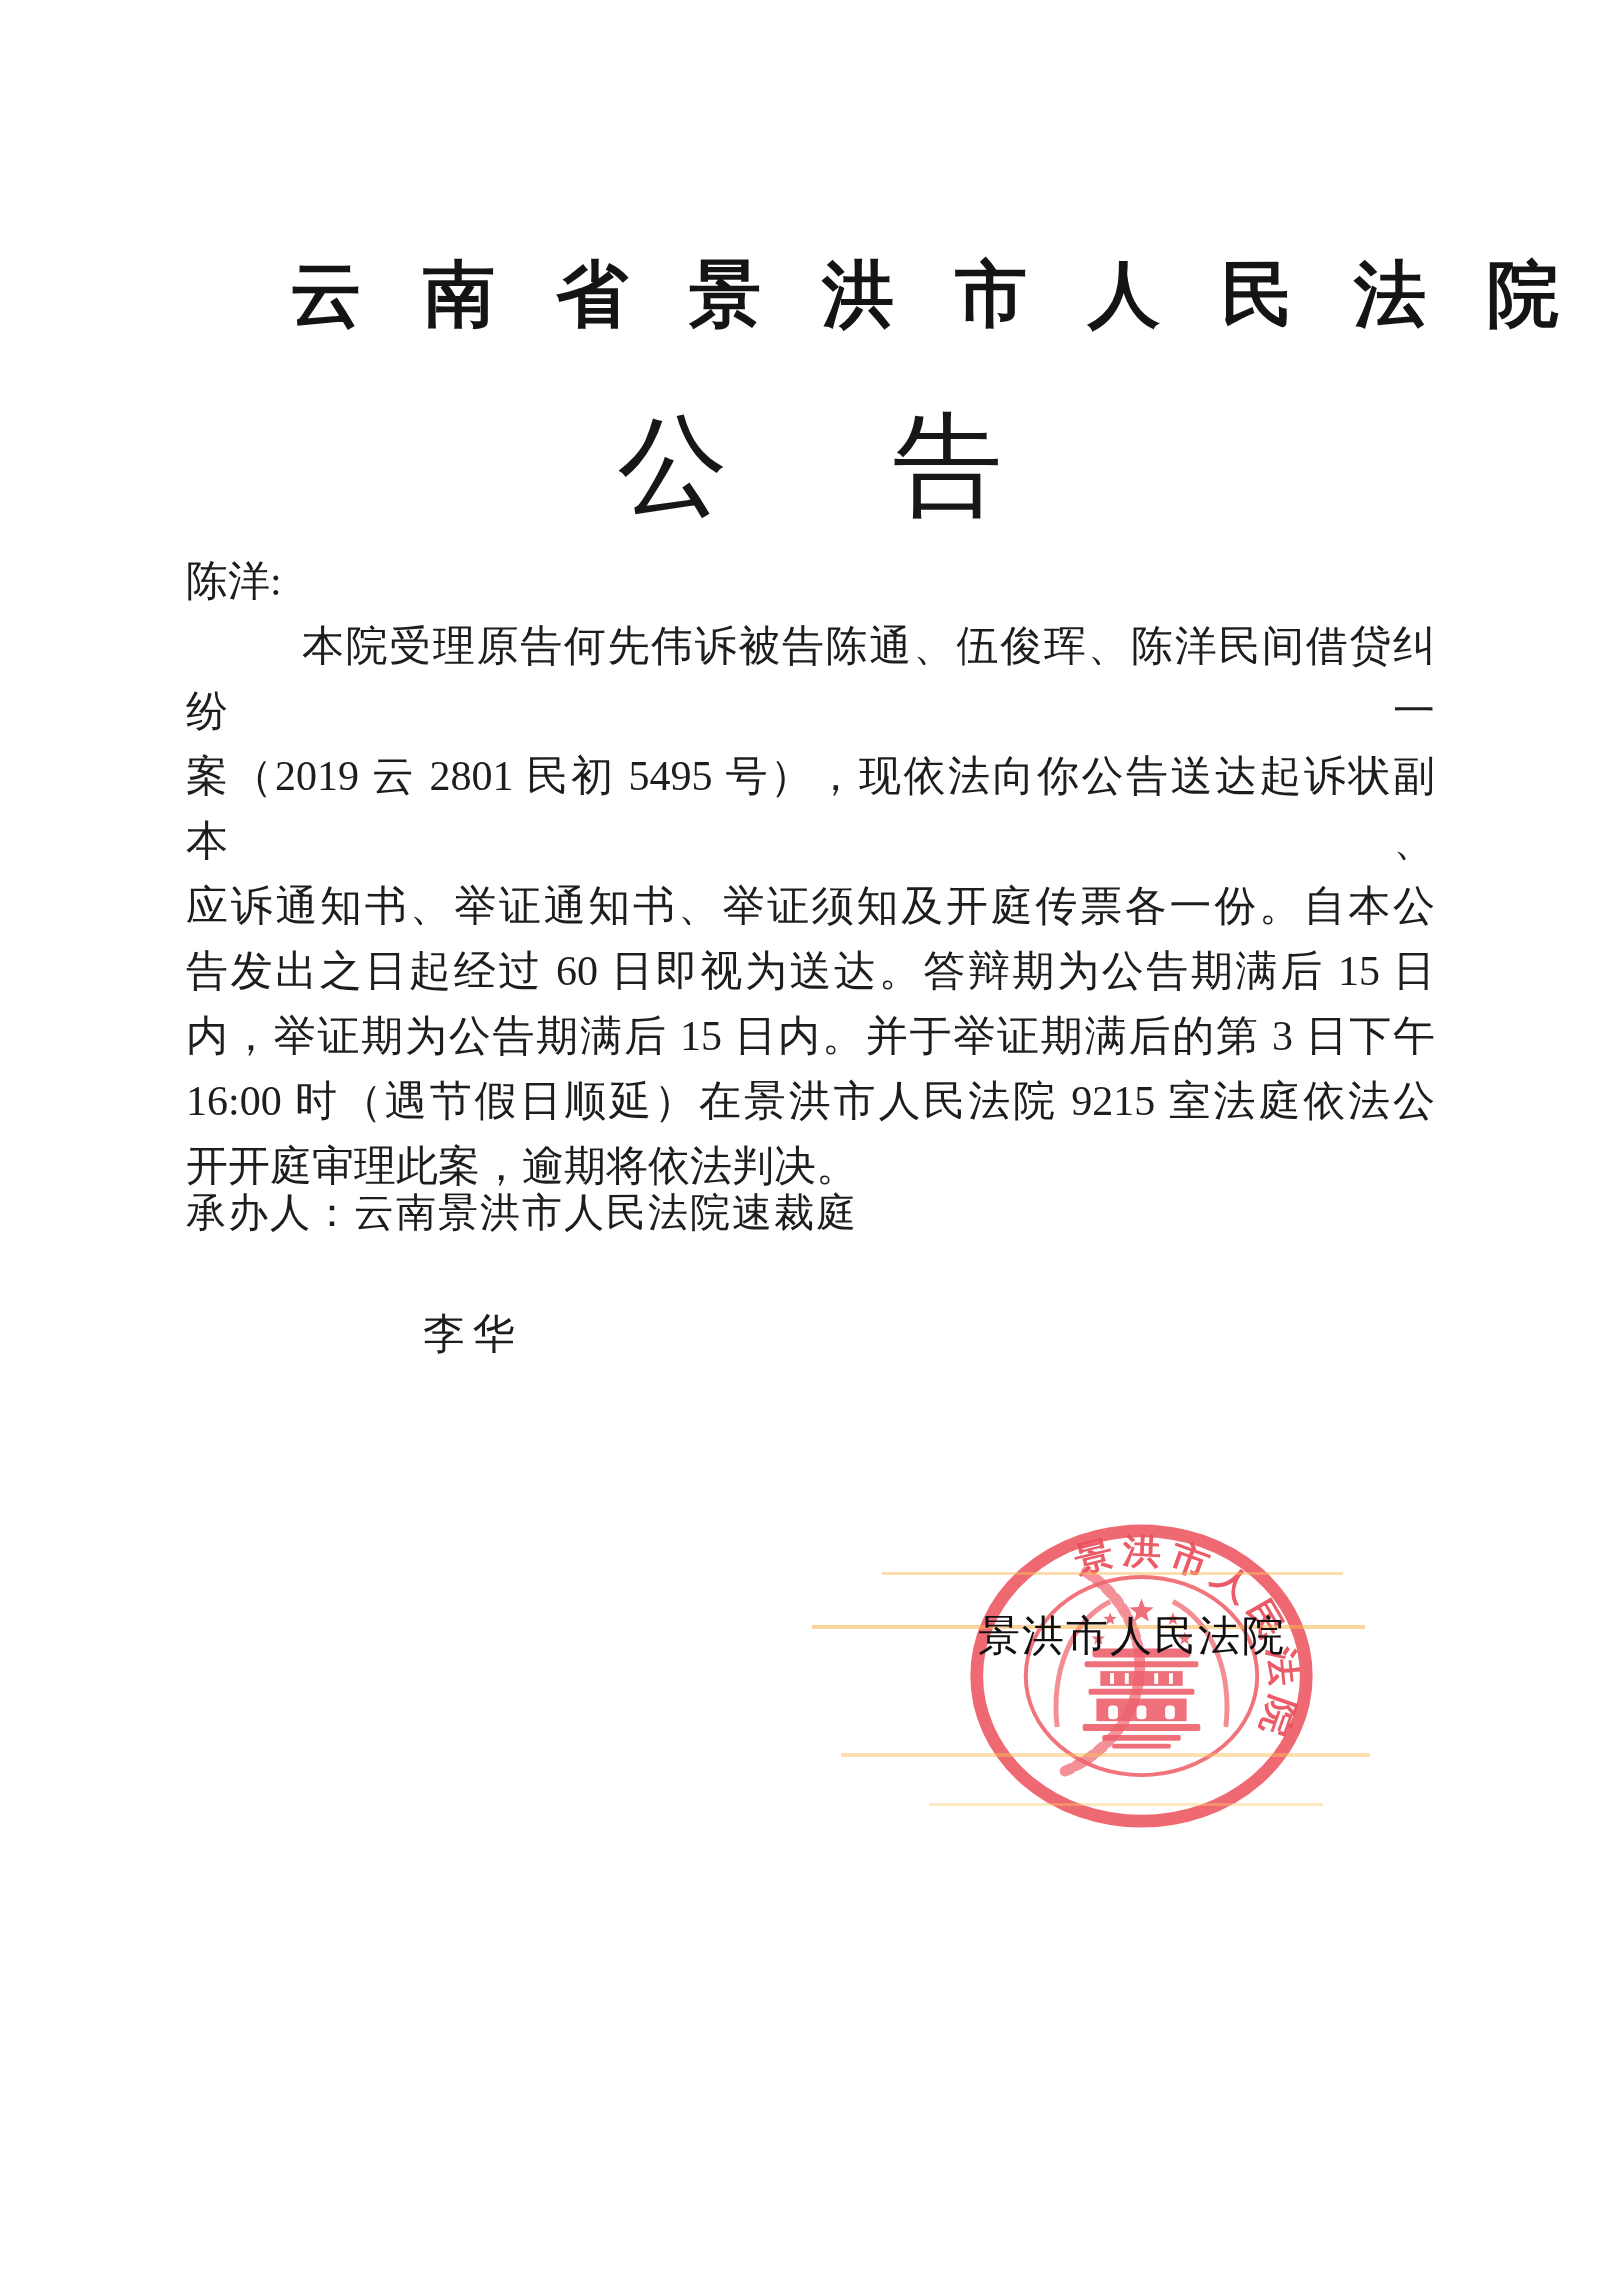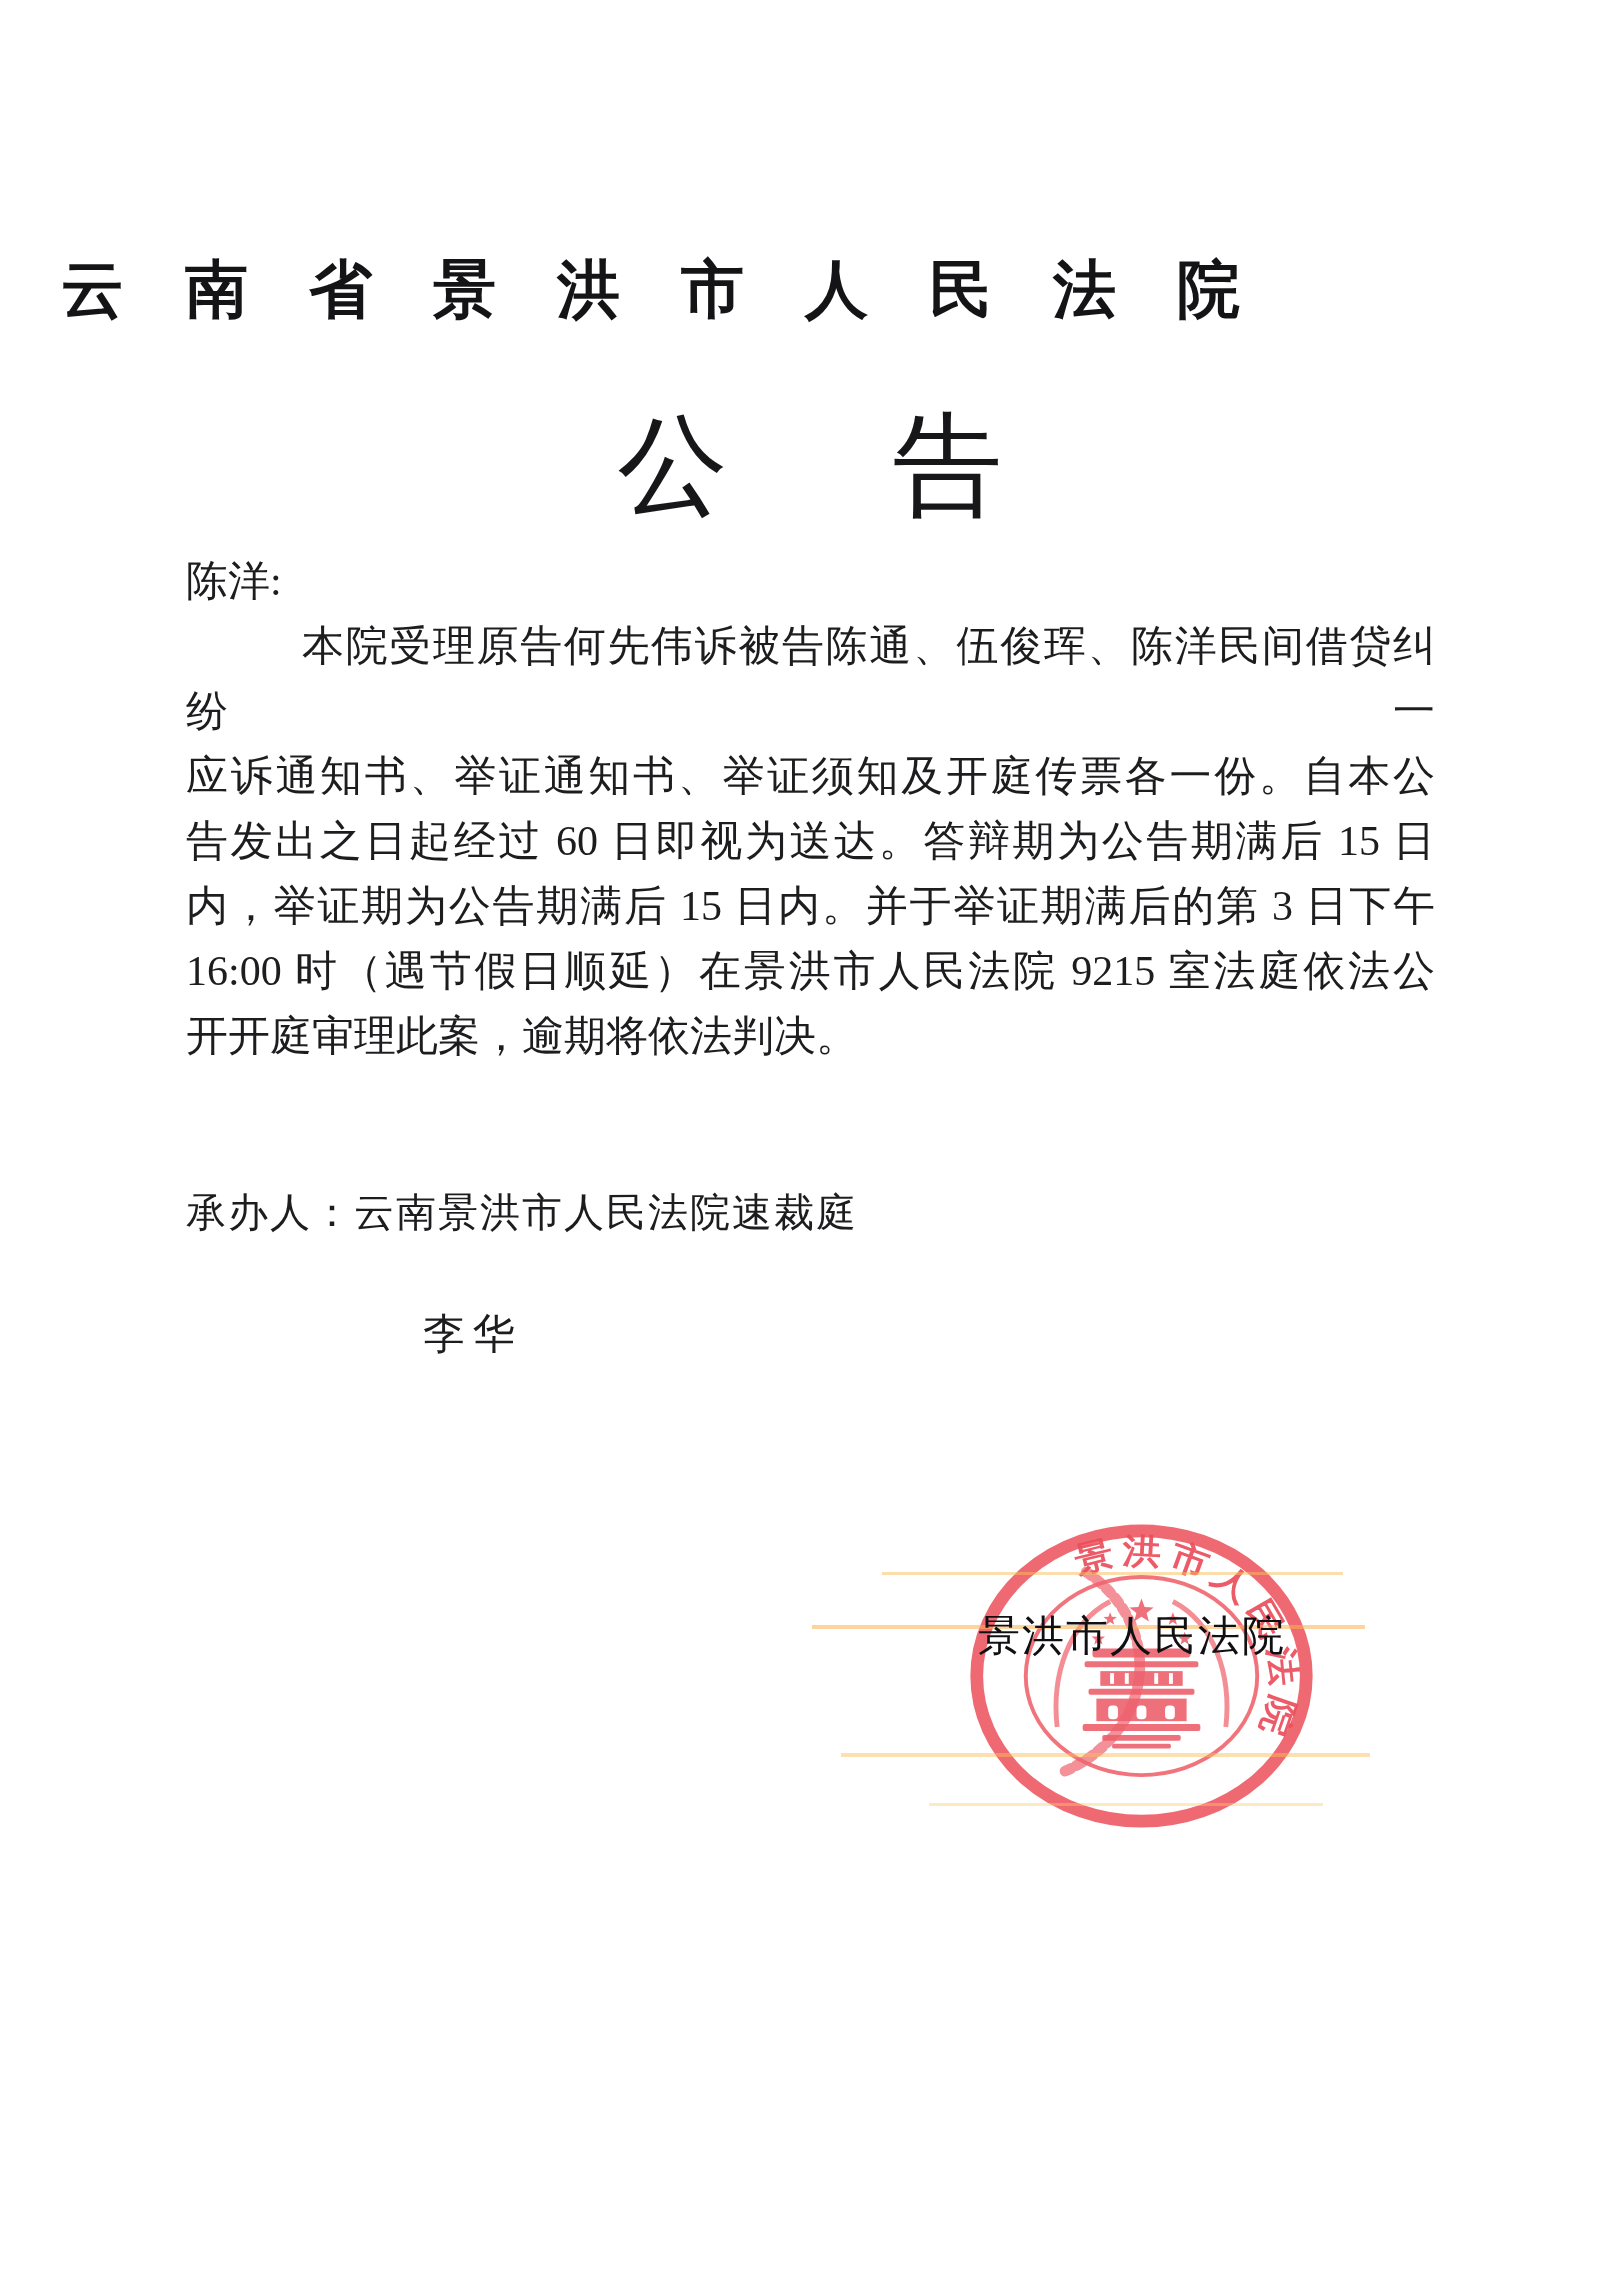--- a/index.html
+++ b/index.html
@@ -7,23 +7,23 @@
     position:relative;
     width:1620px;height:2292px;
     margin:0 auto;
     background:#ffffff;
     overflow:hidden;
     font-family:"Liberation Serif","DejaVu Serif",serif;
     color:#1d1d1f;
   }
   .court-title{
     position:absolute;left:0;top:247px;width:1620px;
-    font-size:63px;font-weight:700;
+    font-size:72px;font-weight:700;
     letter-spacing:61px;text-indent:61px;
-    text-align:left;white-space:nowrap;
+    text-align:right;white-space:nowrap;
     color:#141416;
   }
   .notice-title{
     position:absolute;left:0;top:392px;width:1620px;
     font-size:110px;font-weight:500;
     letter-spacing:165px;text-indent:165px;
     text-align:center;white-space:nowrap;
     color:#17171a;
   }
   .addressee{
@@ -76,20 +76,21 @@
 <div class="page">
 
   <div class="court-title">云南省景洪市人民法院</div>
 
   <div class="notice-title">公告</div>
 
   <div class="addressee">陈洋:</div>
 
   <div class="body-block">
     <div class="body-line first">本院受理原告何先伟诉被告陈通、伍俊珲、陈洋民间借贷纠纷一</div>
+    <div class="body-line">案（2019 云 2801 民初 5495 号），现依法向你公告送达起诉状副本、</div>
     <div class="body-line">应诉通知书、举证通知书、举证须知及开庭传票各一份。自本公</div>
     <div class="body-line">告发出之日起经过 60 日即视为送达。答辩期为公告期满后 15 日</div>
     <div class="body-line">内，举证期为公告期满后 15 日内。并于举证期满后的第 3 日下午</div>
     <div class="body-line">16:00 时（遇节假日顺延）在景洪市人民法院 9215 室法庭依法公</div>
     <div class="body-line last">开开庭审理此案，逾期将依法判决。</div>
   </div>
 
   <div class="handler-line">承办人：云南景洪市人民法院速裁庭</div>
   <div class="handler-name">李华</div>
 

